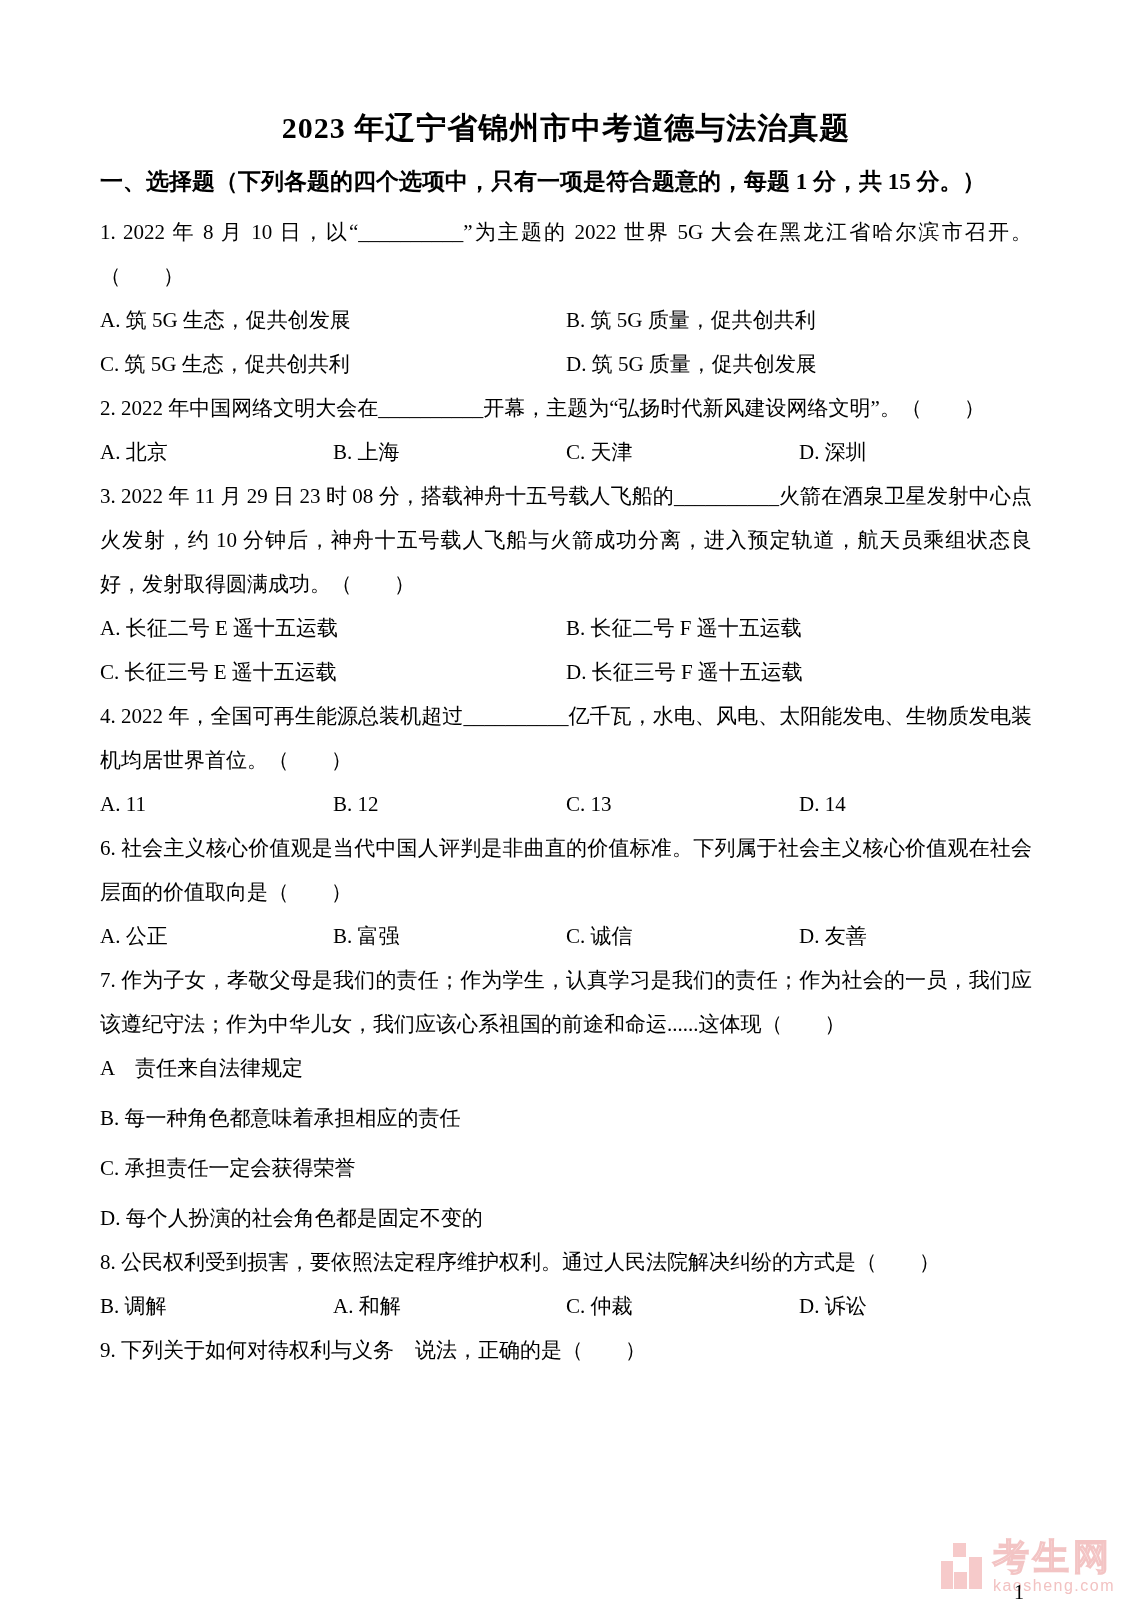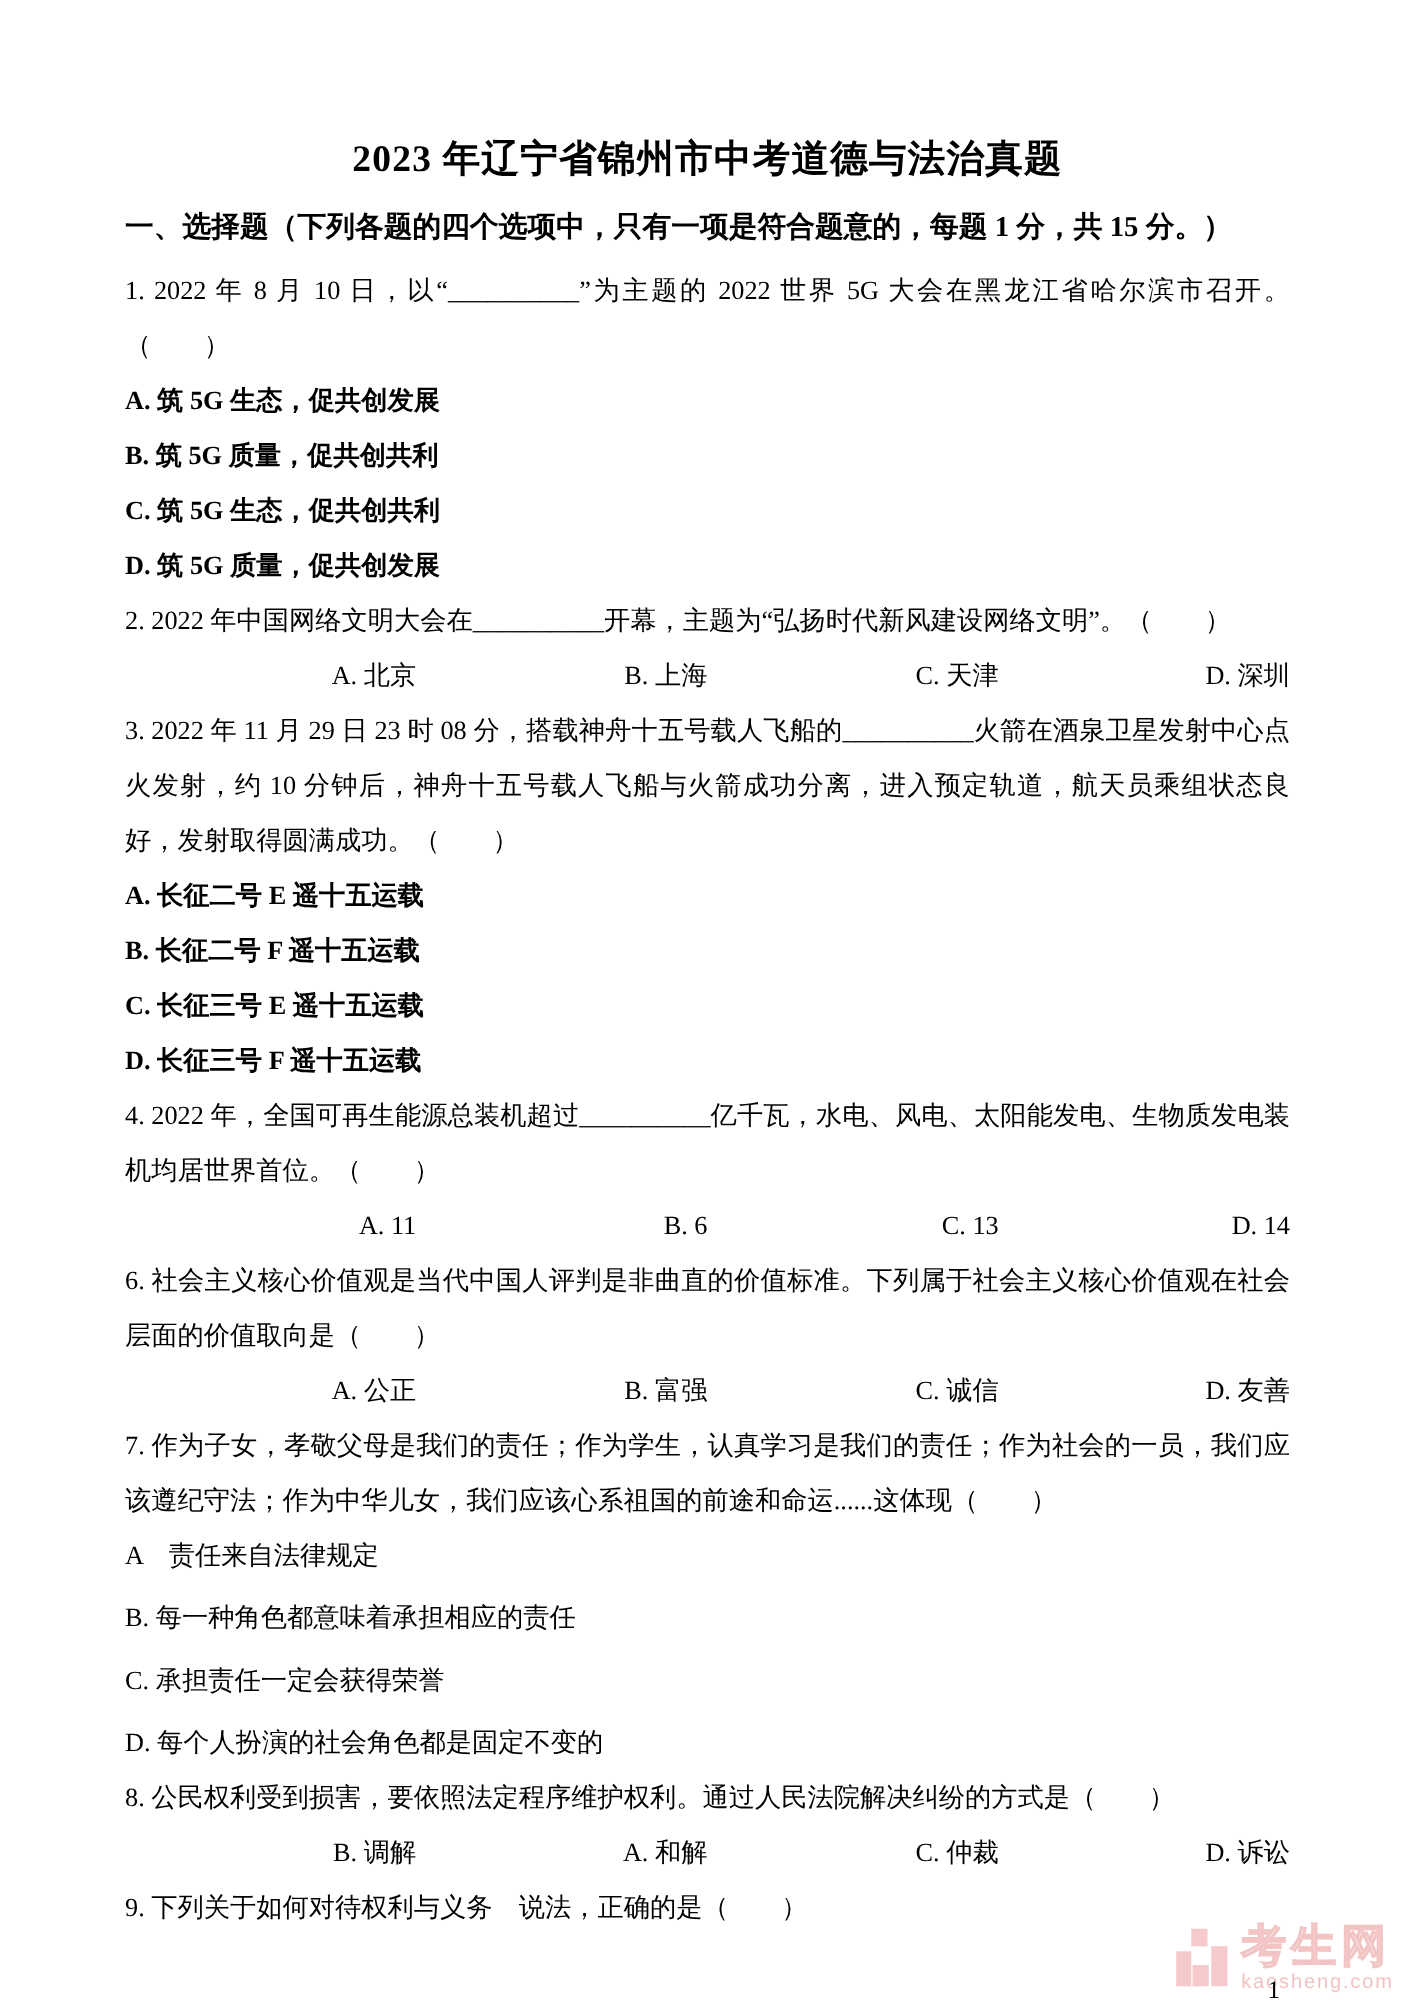--- a/index.html
+++ b/index.html
@@ -36,22 +36,22 @@
   .q-text {
     font-size:21px;
     line-height:44px;
     text-align:justify;
   }
   .opts {
     display:grid;
     font-size:21px;
     line-height:44px;
   }
-  .cols-4 { grid-template-columns:repeat(4,1fr);text-align:right; }
-  .cols-2 { grid-template-columns:1fr;font-weight:bold; }
+  .cols-4 { grid-template-columns:repeat(4,1fr); }
+  .cols-2 { grid-template-columns:1fr 1fr; }
   .cols-1 { grid-template-columns:1fr; }
   .cols-1.spaced { row-gap:6px; }
   .opt { white-space:nowrap; overflow:visible; }
 
   
   .watermark {
     position:absolute;
     right:16px; bottom:20px;
     display:flex;
     align-items:flex-start;
@@ -126,21 +126,21 @@
         <span class="opt">B. 长征二号 F 遥十五运载</span>
         <span class="opt">C. 长征三号 E 遥十五运载</span>
         <span class="opt">D. 长征三号 F 遥十五运载</span>
       </div>
     </div>
 
     <div class="question">
       <p class="q-text">4. 2022 年，全国可再生能源总装机超过__________亿千瓦，水电、风电、太阳能发电、生物质发电装机均居世界首位。（　　）</p>
       <div class="opts cols-4">
         <span class="opt">A. 11</span>
-        <span class="opt">B. 6</span>
+        <span class="opt">B. 12</span>
         <span class="opt">C. 13</span>
         <span class="opt">D. 14</span>
       </div>
     </div>
 
 
     <div class="question">
       <p class="q-text">6. 社会主义核心价值观是当代中国人评判是非曲直的价值标准。下列属于社会主义核心价值观在社会层面的价值取向是（　　）</p>
       <div class="opts cols-4">
         <span class="opt">A. 公正</span>

